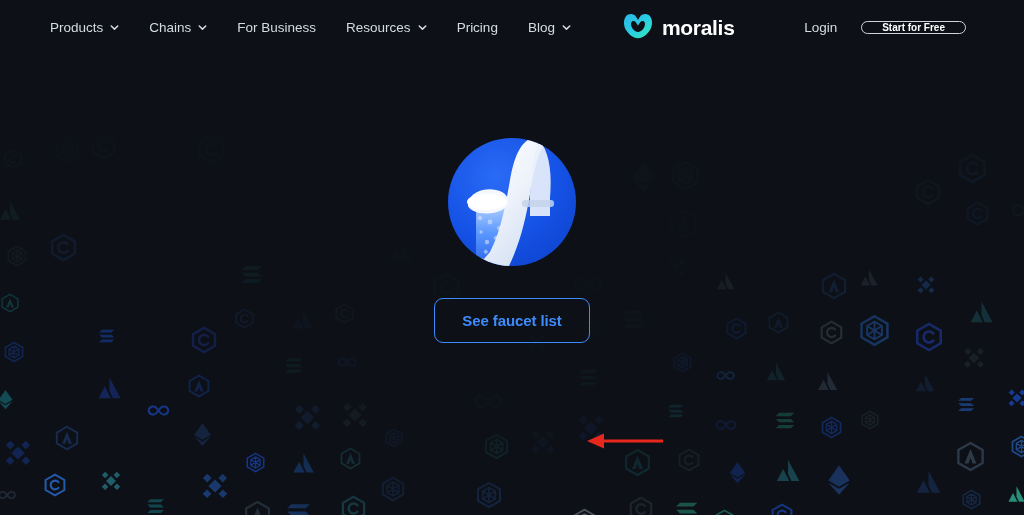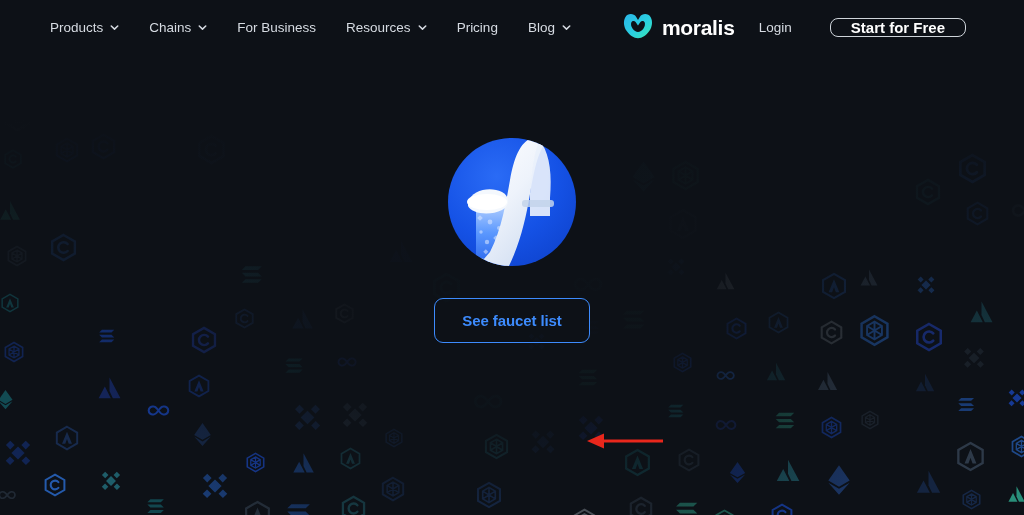--- a/index.html
+++ b/index.html
@@ -52,26 +52,26 @@
 
   #nav { display:flex; align-items:center; margin-left:50px; gap:30px; }
   .nav-item {
     display:flex; align-items:center; gap:7px;
     font-size:13.5px; color:#d6dbe2; cursor:pointer; white-space:nowrap;
   }
   .caret { display:block; width:9px; height:9px; }
 
   #header-right {
     margin-left:auto; margin-right:58px;
-    display:flex; align-items:center; gap:38px;
+    display:flex; align-items:center; gap:24px;
   }
   #login-link { font-size:13.5px; color:#d6dbe2; cursor:pointer; }
   #start-free-btn {
     border:1px solid #ced4da; border-radius:8px;
-    padding:0 20px; font-size:15px; font-weight:bold;
+    padding:0 20px; font-size:10px; font-weight:bold;
     color:#ffffff; background:transparent; cursor:pointer;
     white-space:nowrap;
   }
 
   
   #hero {
     position:absolute; z-index:5;
     top:0; left:0; right:0; bottom:0;
     display:flex; flex-direction:column; align-items:center;
   }

